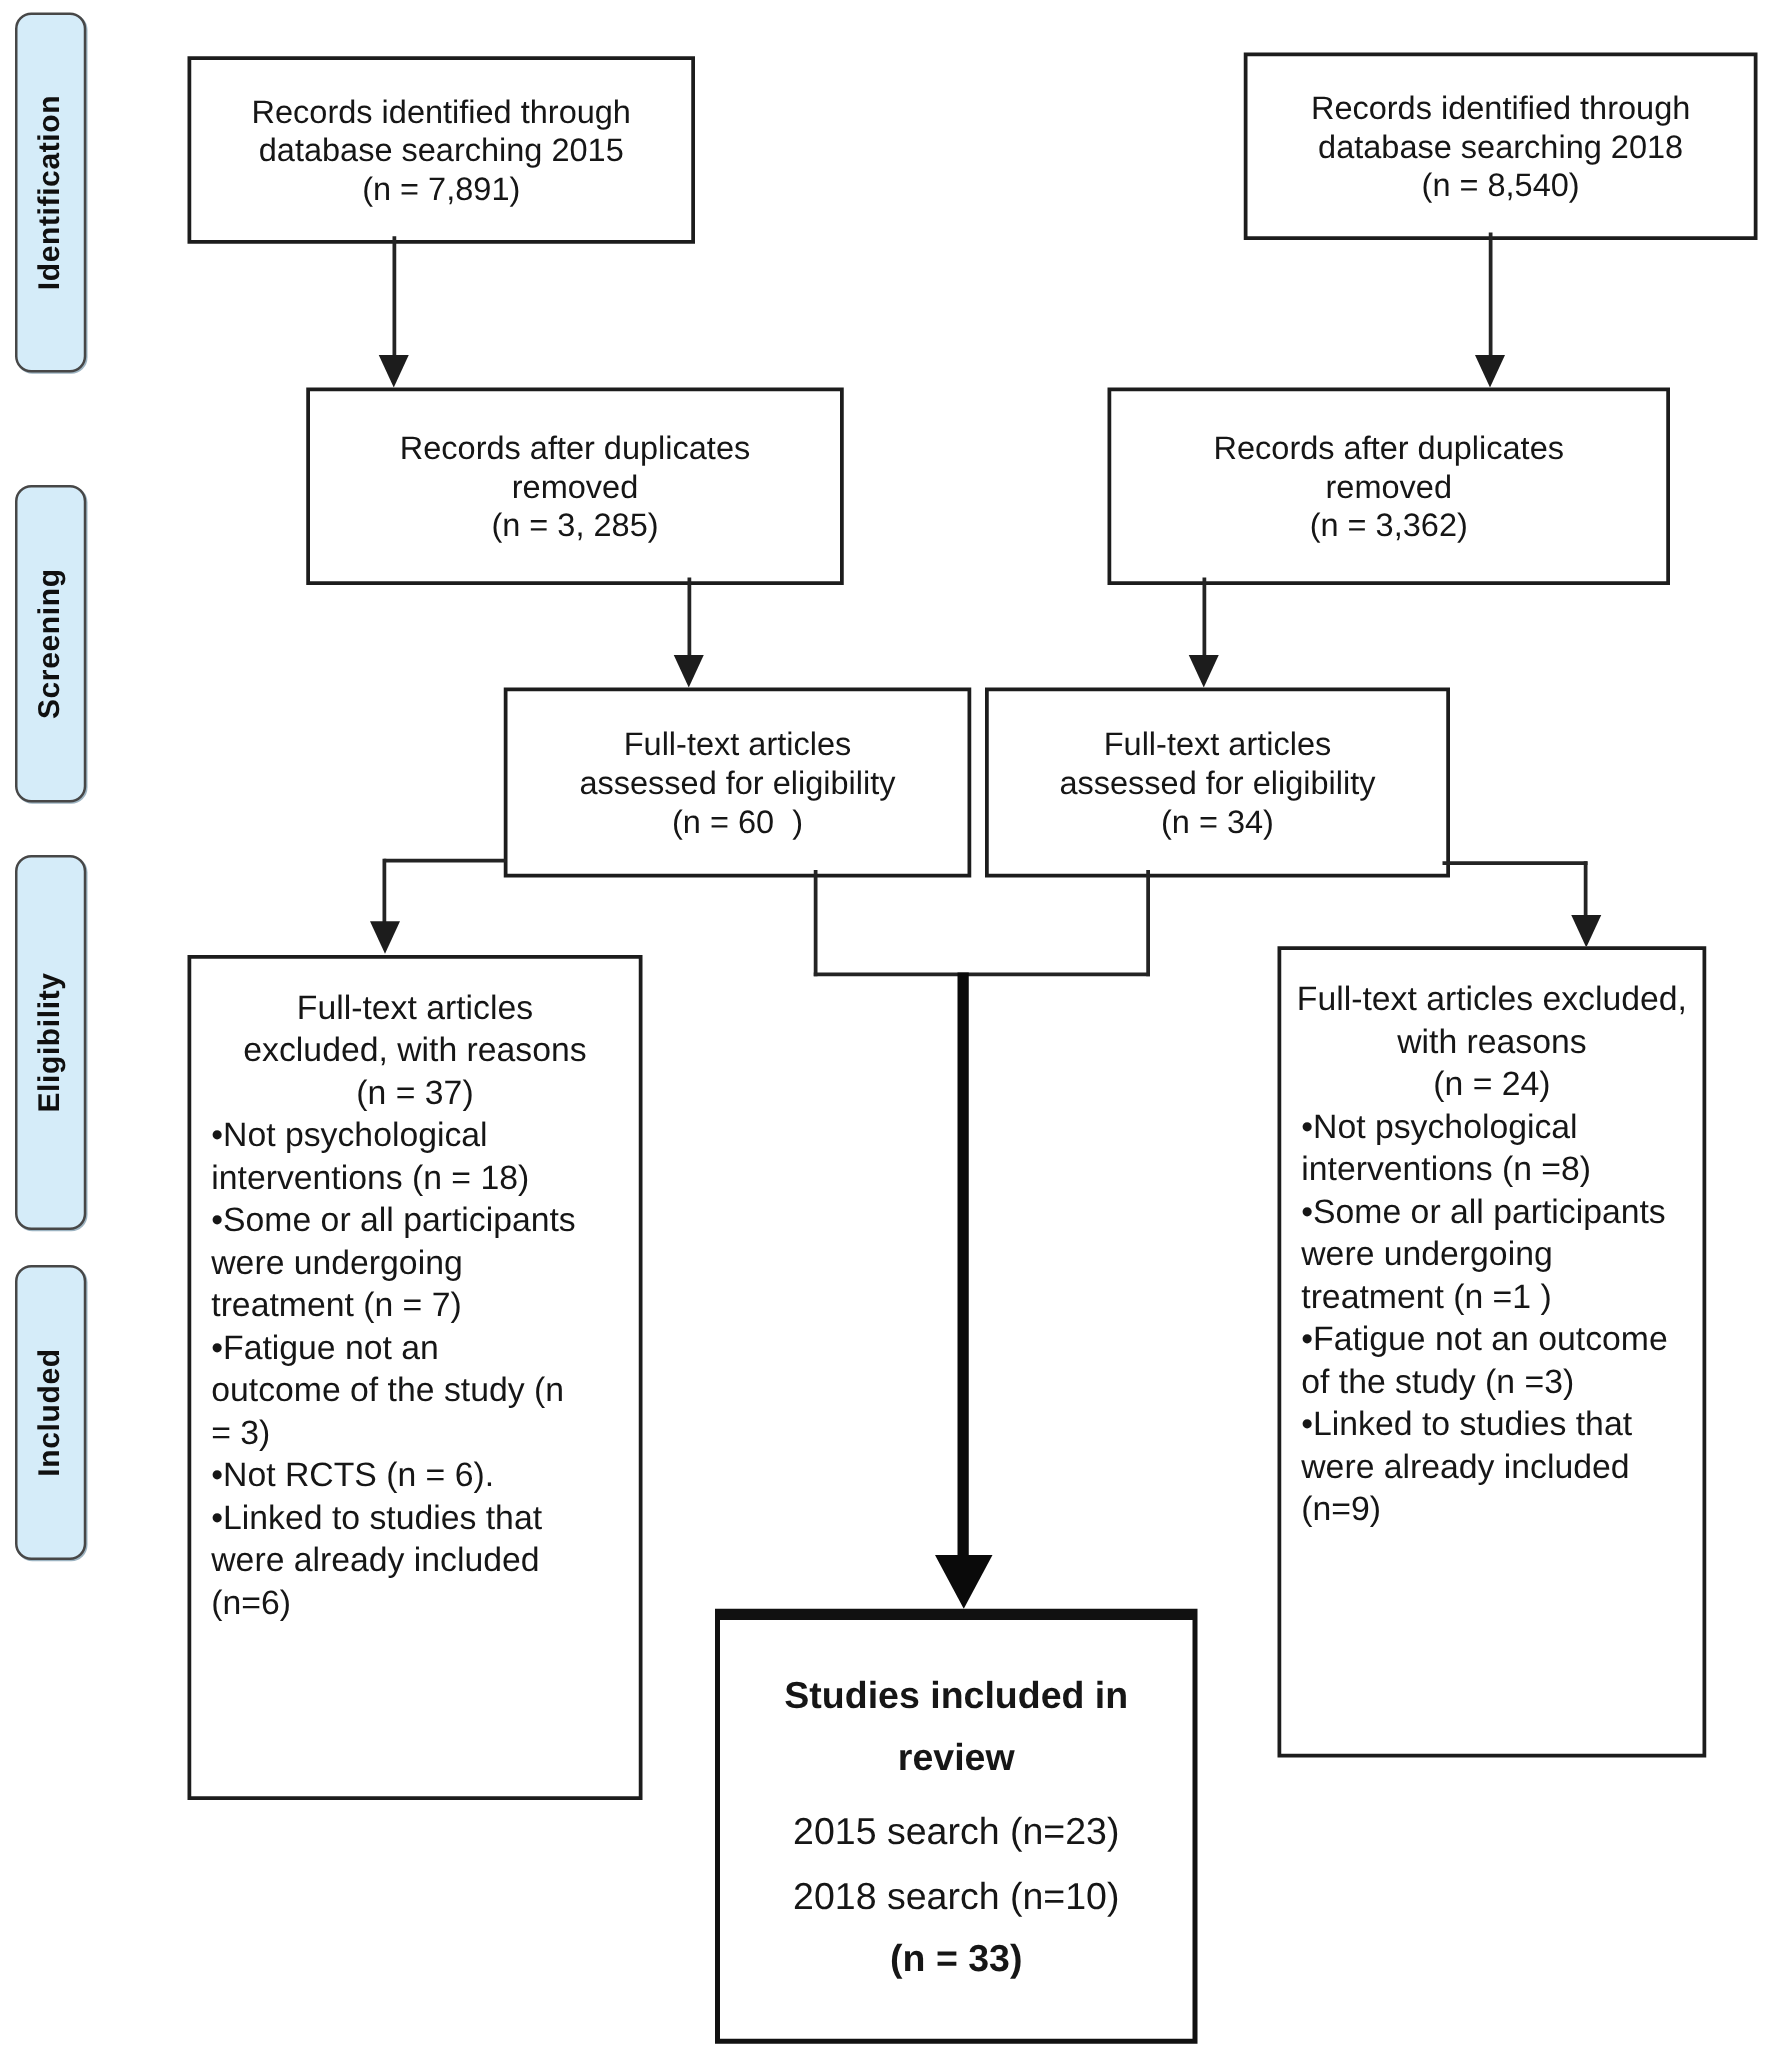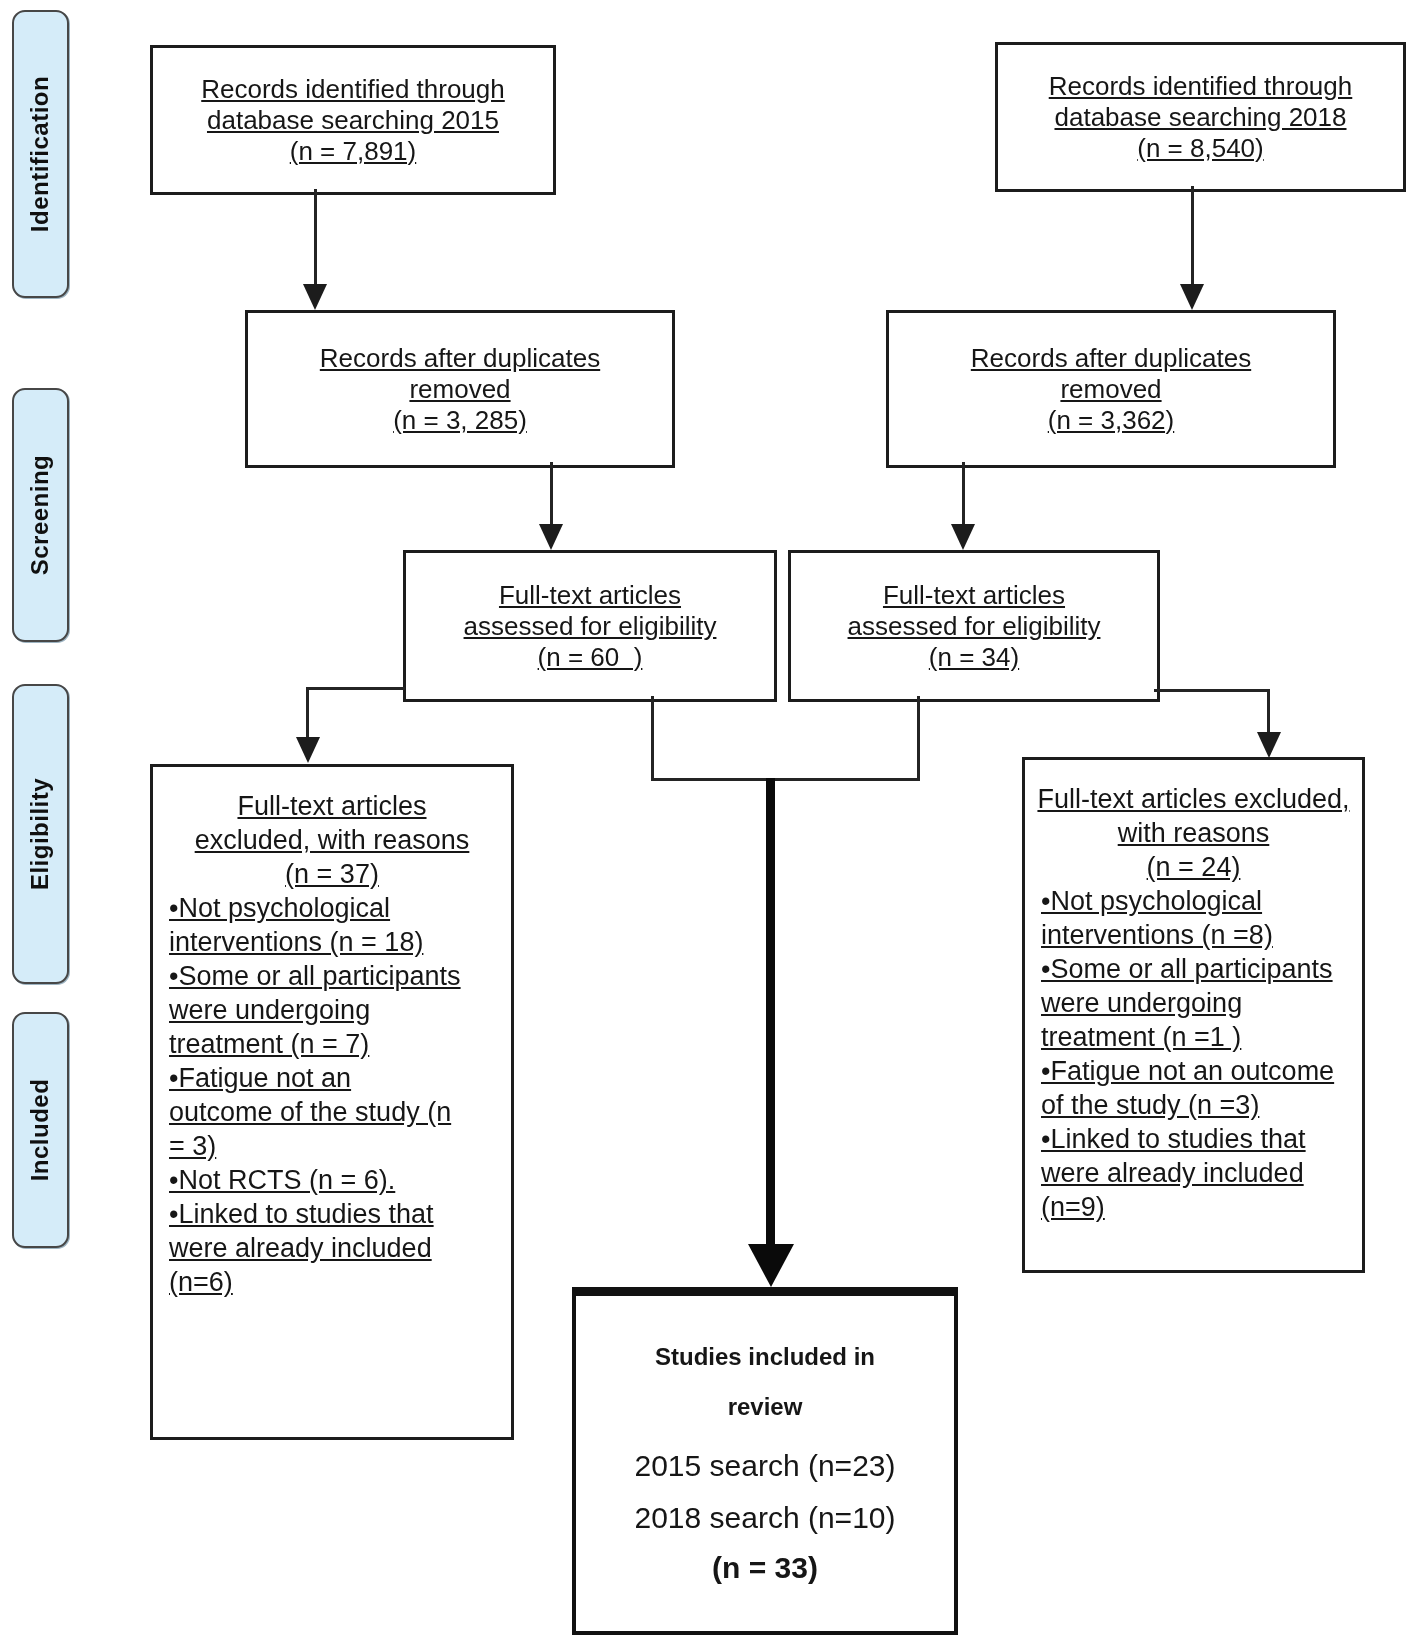--- a/index.html
+++ b/index.html
@@ -17,31 +17,31 @@
   .stage span{
     transform:rotate(-90deg);white-space:nowrap;
     font-weight:bold;font-size:24px;color:#101010;letter-spacing:0.5px;
   }
   
   .fbox{
     position:absolute;background:#fff;border:3px solid #1c1c1c;
     display:flex;flex-direction:column;align-items:center;justify-content:center;
     text-align:center;font-size:26px;line-height:31px;
   }
-  .box-line{white-space:pre;text-decoration:underline;}
+  .box-line{white-space:pre;}
   
   .fbox.excl{justify-content:flex-start;padding-top:22px;font-size:27px;line-height:34px;}
   .excl .hdr{width:100%;text-align:center;}
   .excl .bul{width:100%;text-align:left;padding:0 6px 0 16px;box-sizing:border-box;}
   
   .fbox.incl{
     border:4px solid #111;border-top:9px solid #111;
     justify-content:flex-start;padding-top:36px;font-size:30px;line-height:50px;
   }
-  .incl .title-line{font-weight:bold;font-size:24px;white-space:pre;}
+  .incl .title-line{font-weight:bold;font-size:30px;white-space:pre;}
   .incl .row-line{margin-top:16px;font-weight:normal;line-height:36px;white-space:pre;}
   .incl .total{margin-top:14px;font-weight:bold;line-height:36px;white-space:pre;}
   
   .vline{position:absolute;width:3px;background:#242424;}
   .hline{position:absolute;height:3px;background:#242424;}
   .ah{position:absolute;width:0;height:0;border-left:12px solid transparent;
       border-right:12px solid transparent;border-top:26px solid #1c1c1c;}
   .thickbar{position:absolute;width:9px;background:#0a0a0a;}
   .bigah{position:absolute;width:0;height:0;border-left:23px solid transparent;
       border-right:23px solid transparent;border-top:43px solid #0a0a0a;}
@@ -136,21 +136,21 @@
         <div class="box-line">treatment (n = 7)</div>
         <div class="box-line">•Fatigue not an</div>
         <div class="box-line">outcome of the study (n</div>
         <div class="box-line">= 3)</div>
         <div class="box-line">•Not RCTS (n = 6).</div>
         <div class="box-line">•Linked to studies that</div>
         <div class="box-line">were already included</div>
         <div class="box-line">(n=6)</div>
       </div>
   </div>
-  <div class="fbox excl" style="left:1022px;top:757px;width:343px;height:516px;box-sizing:border-box;">
+  <div class="fbox excl" style="left:1022px;top:757px;width:343px;height:649px;box-sizing:border-box;">
     <div class="hdr">
         <div class="box-line">Full-text articles excluded,</div>
         <div class="box-line">with reasons</div>
         <div class="box-line">(n = 24)</div>
       </div>
     <div class="bul">
         <div class="box-line">•Not psychological</div>
         <div class="box-line">interventions (n =8)</div>
         <div class="box-line">•Some or all participants</div>
         <div class="box-line">were undergoing</div>

